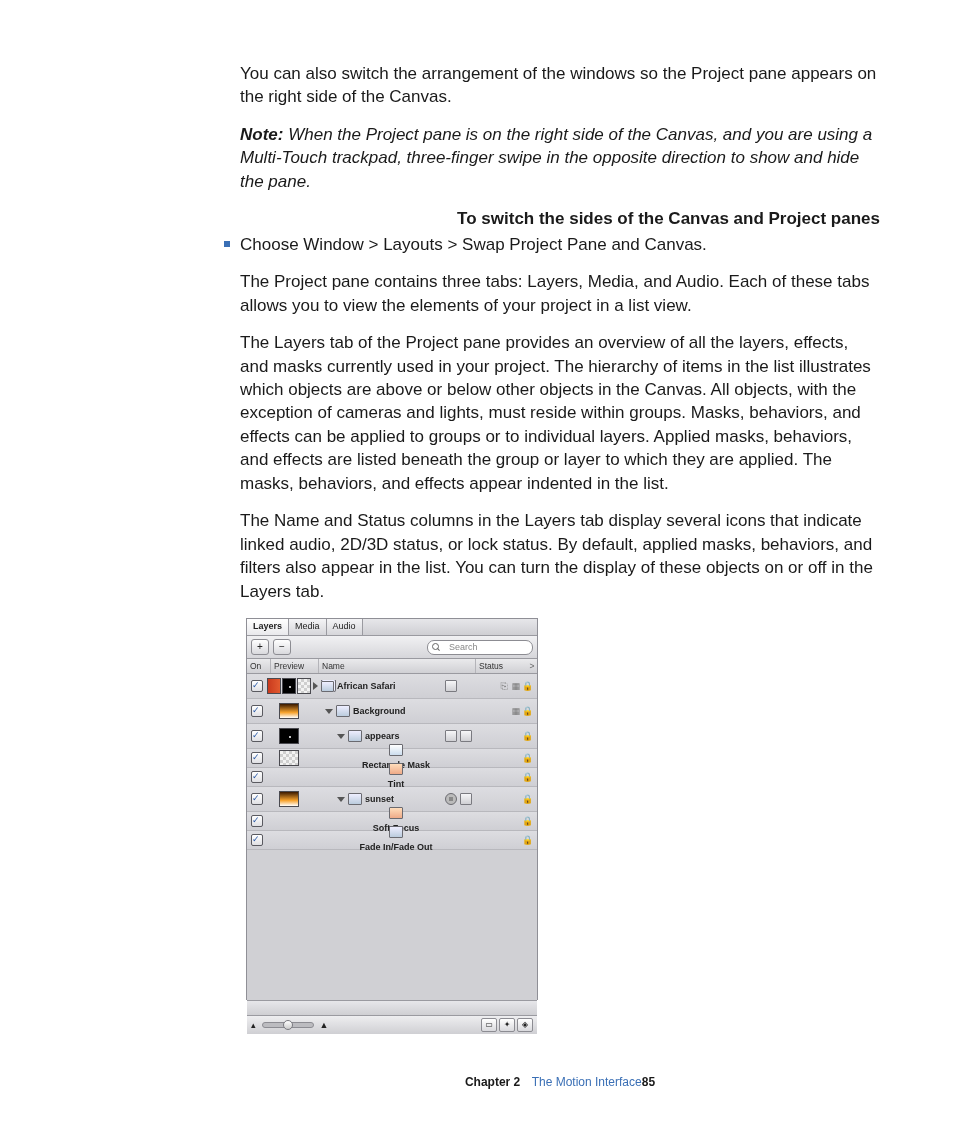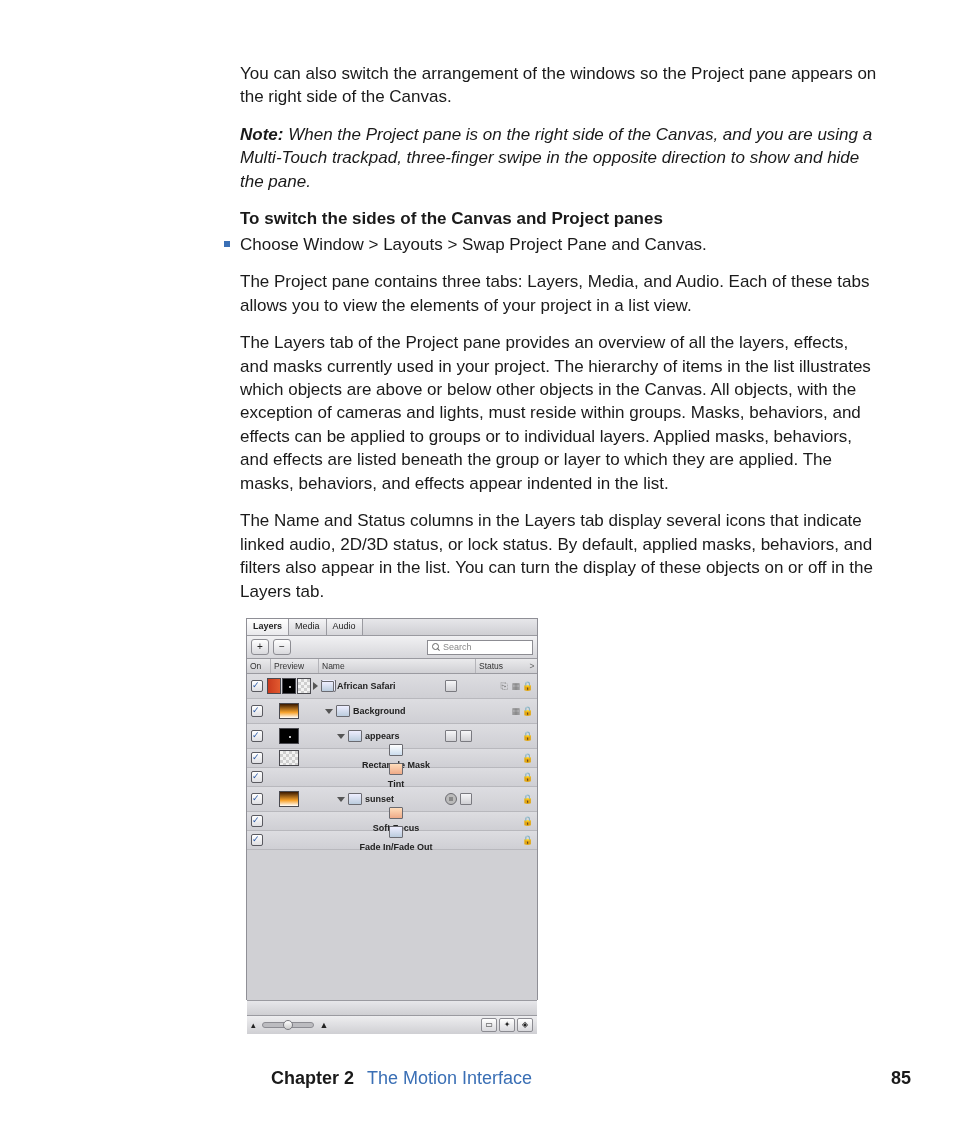--- a/index.html
+++ b/index.html
@@ -16,21 +16,21 @@
   }
   .content {
     position: absolute;
     left: 240px;
     top: 62px;
     width: 640px;
   }
   .para { margin: 0 0 14px 0; }
   .note-label { font-style: italic; font-weight: 600; }
   .note-body { font-style: italic; }
-  .bold-head { font-weight: 700; margin: 0 0 2px 0; }
+  .bold-head { font-weight: 700; margin: 0 0 2px 0; text-align: right; }
   .bullet-row {
     position: relative;
     margin: 0 0 14px 0;
     padding-left: 0;
   }
   .bullet-mark {
     position: absolute;
     left: -16px;
     top: 8px;
     width: 6px;
@@ -43,25 +43,24 @@
     font-weight: 600;
     margin: 18px 0 2px 0;
   }
 
   
   .footer {
     position: absolute;
     left: 240px;
     bottom: 54px;
     width: 640px;
-    font-size: 18px;
-    display: flex;
-    justify-content: space-between;
+    font-size: 12px;
+    display: flex;
+    justify-content: center;
     font-weight: 600;
-    margin-left: 31px;
   }
   .footer .chap { color: #1a1a1a; }
   .footer .chapname { color: #3a6fb5; font-weight: 500; margin-left: 8px; }
   .footer .pagenum { color: #1a1a1a; }
 
   
   .panel-wrap {
     position: absolute;
     left: 246px;
     top: 618px;
@@ -112,25 +111,25 @@
     justify-content: center;
     font-size: 10px;
     line-height: 10px;
   }
   .searchwrap {
     margin-left: auto;
     display: flex;
     align-items: center;
     background: #ffffff;
     border: 1px solid #8c8c92;
-    border-radius: 0;
+    border-radius: 7px;
     height: 13px;
     width: 96px;
     padding: 0 4px;
-    gap: 3px;
+    gap: 9px;
   }
   .mag {
     width: 8px; height: 8px; position: relative;
   }
   .mag::before {
     content: "";
     position: absolute;
     width: 5px; height: 5px;
     border: 1px solid #666;
     border-radius: 50%;

